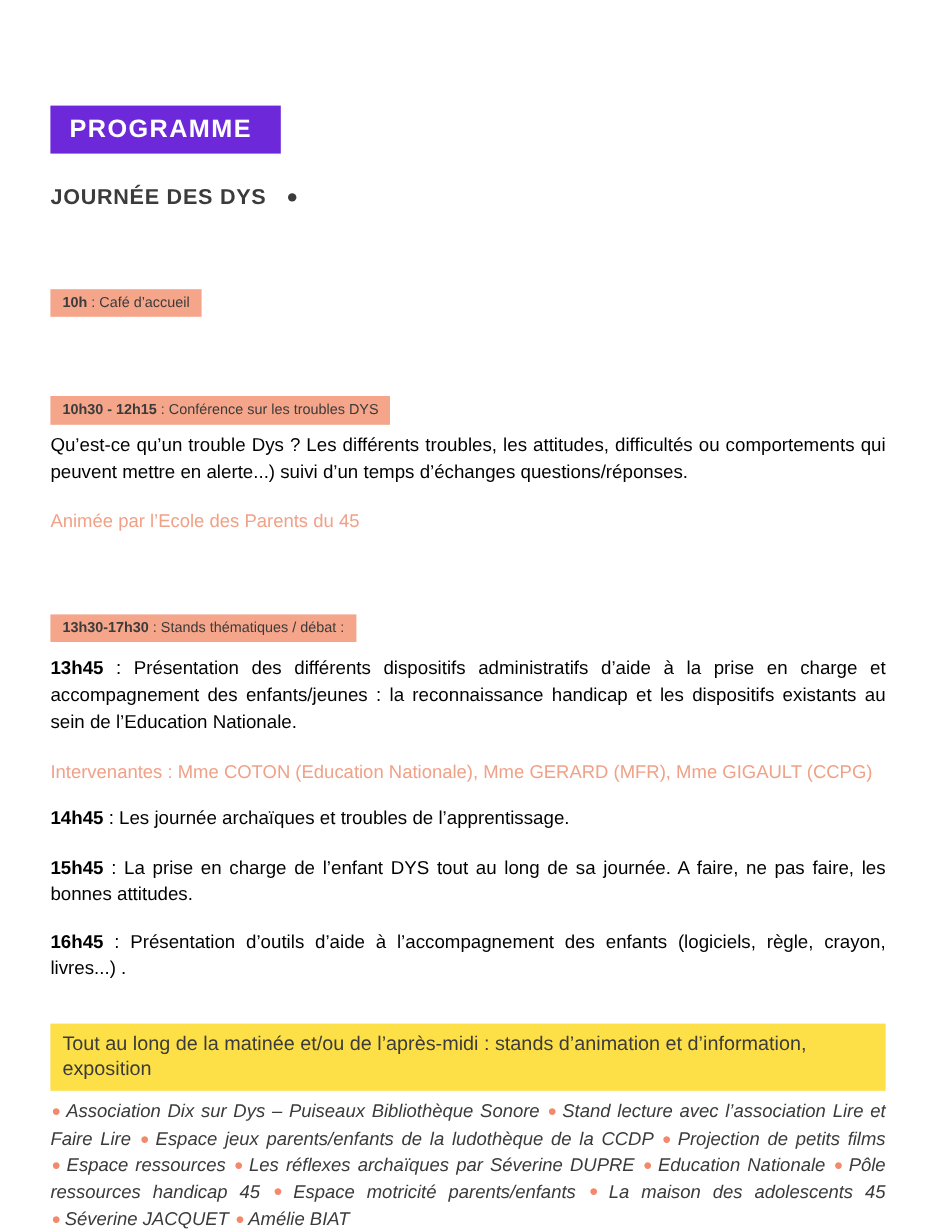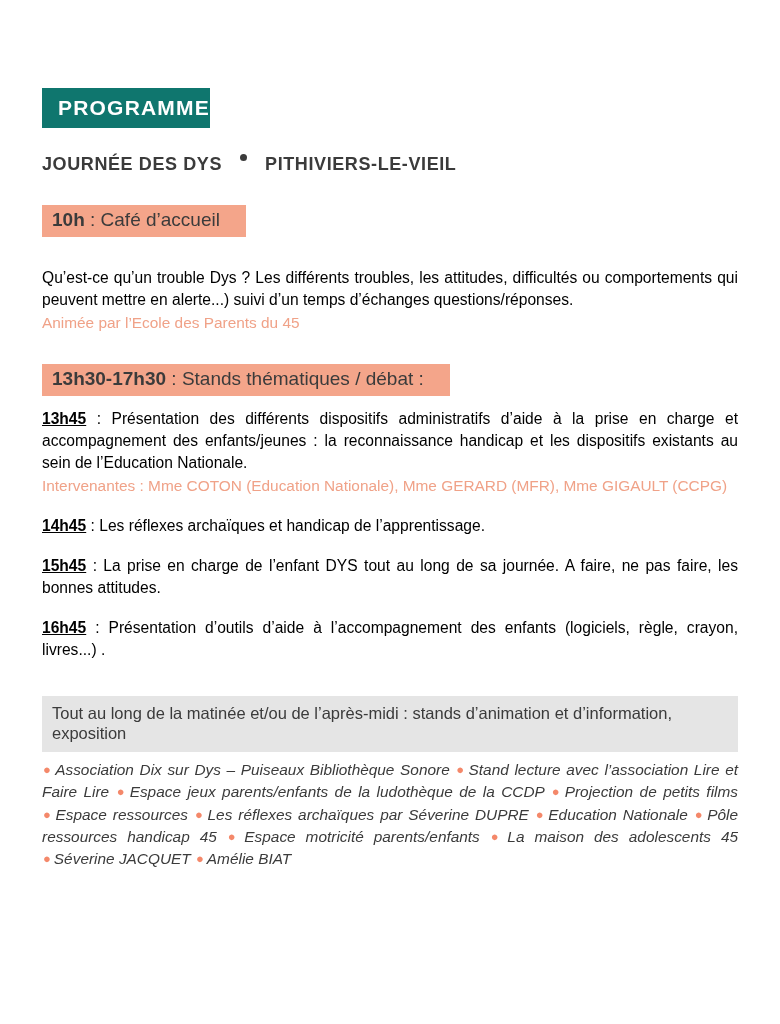--- a/index.html
+++ b/index.html
@@ -17,79 +17,81 @@
   .page {
     position: relative;
     width: 780px;
     height: 1024px;
     box-sizing: border-box;
     padding: 88px 42px 0 42px;
   }
   
   .badge-programme {
     display: inline-block;
-    background: #0f766e;
+    background: #6d28d9;
     color: #ffffff;
     font-weight: bold;
     font-size: 21px;
     letter-spacing: 1.2px;
-    padding: 9px 0 10px 16px;
+    padding: 9px 24px 10px 16px;
     line-height: 1;
   }
   
   .subtitle {
     margin-top: 26px;
     font-weight: bold;
     font-size: 18px;
     letter-spacing: 0.6px;
     color: #3b3b3b;
     display: flex;
+    align-items: center;
     gap: 12px;
   }
   .subtitle .dot {
     display: inline-block;
     width: 7px;
     height: 7px;
     border-radius: 50%;
     background: #3b3b3b;
     margin: 0 6px;
   }
   
   .hl {
     display: inline-block;
     background: #f4a58a;
     color: #3b3b3b;
-    font-size: 19px;
-    padding: 4px 26px 5px 10px;
+    font-size: 12px;
+    padding: 4px 10px 5px 10px;
     line-height: 1.2;
     white-space: nowrap;
+    margin-top: 36px;
   }
   .hl b { font-weight: bold; }
   .hl-wide {
     display: block;
-    background: #e5e5e5;
+    background: #fde047;
     color: #3b3b3b;
     font-size: 16.5px;
     padding: 7px 10px 8px 10px;
     line-height: 1.25;
   }
   .block { margin-top: 30px; }
 
   p.body {
     font-size: 15.6px;
     line-height: 1.42;
     margin: 7px 0 0 0;
     text-align: justify;
     color: #000000;
   }
-  p.body b { font-weight: bold; text-decoration: underline; }
+  p.body b { font-weight: bold; }
   p.speakers {
     font-size: 15.4px;
     line-height: 1.35;
-    margin: 2px 0 0 0;
+    margin: 20px 0 0 0;
     color: #f0a288;
   }
   .entry { margin-top: 18px; }
   .entry.first { margin-top: 12px; }
 
   
   .bullets {
     margin-top: 7px;
     font-size: 15.4px;
     line-height: 1.45;
@@ -109,45 +111,45 @@
 
 <div class="page">
 
   
   <div class="badge-programme">PROGRAMME</div>
 
   
   <div class="subtitle">
     <span>JOURNÉE DES DYS</span>
     <span class="dot"></span>
-    <span>PITHIVIERS-LE-VIEIL</span>
   </div>
 
   
   <div class="block">
     <span class="hl"><b>10h</b><span> : Café d’accueil</span></span>
   </div>
 
   
   <div class="block">
+    <span class="hl"><b>10h30 - 12h15</b><span> : Conférence sur les troubles DYS</span></span>
     <p class="body">Qu’est-ce qu’un trouble Dys ? Les différents troubles, les attitudes, difficultés ou comportements qui peuvent mettre en alerte...) suivi d’un temps d’échanges questions/réponses.</p>
     <p class="speakers">Animée par l’Ecole des Parents du 45</p>
   </div>
 
   
   <div class="block">
     <span class="hl"><b>13h30-17h30</b><span> : Stands thématiques / débat :</span></span>
 
     <div class="entry first">
       <p class="body"><b>13h45</b><span> : Présentation des différents dispositifs administratifs d’aide à la prise en charge et accompagnement des enfants/jeunes : la reconnaissance handicap et les dispositifs existants au sein de l’Education Nationale.</span></p>
       <p class="speakers">Intervenantes : Mme COTON (Education Nationale), Mme GERARD (MFR), Mme GIGAULT (CCPG)</p>
     </div>
 
     <div class="entry">
-      <p class="body"><b>14h45</b><span> : Les réflexes archaïques et handicap de l’apprentissage.</span></p>
+      <p class="body"><b>14h45</b><span> : Les journée archaïques et troubles de l’apprentissage.</span></p>
     </div>
 
     <div class="entry">
       <p class="body"><b>15h45</b><span> : La prise en charge de l’enfant DYS tout au long de sa journée. A faire, ne pas faire, les bonnes attitudes.</span></p>
     </div>
 
     <div class="entry">
       <p class="body"><b>16h45</b><span> : Présentation d’outils d’aide à l’accompagnement des enfants (logiciels, règle, crayon, livres...) .</span></p>
     </div>
   </div>

